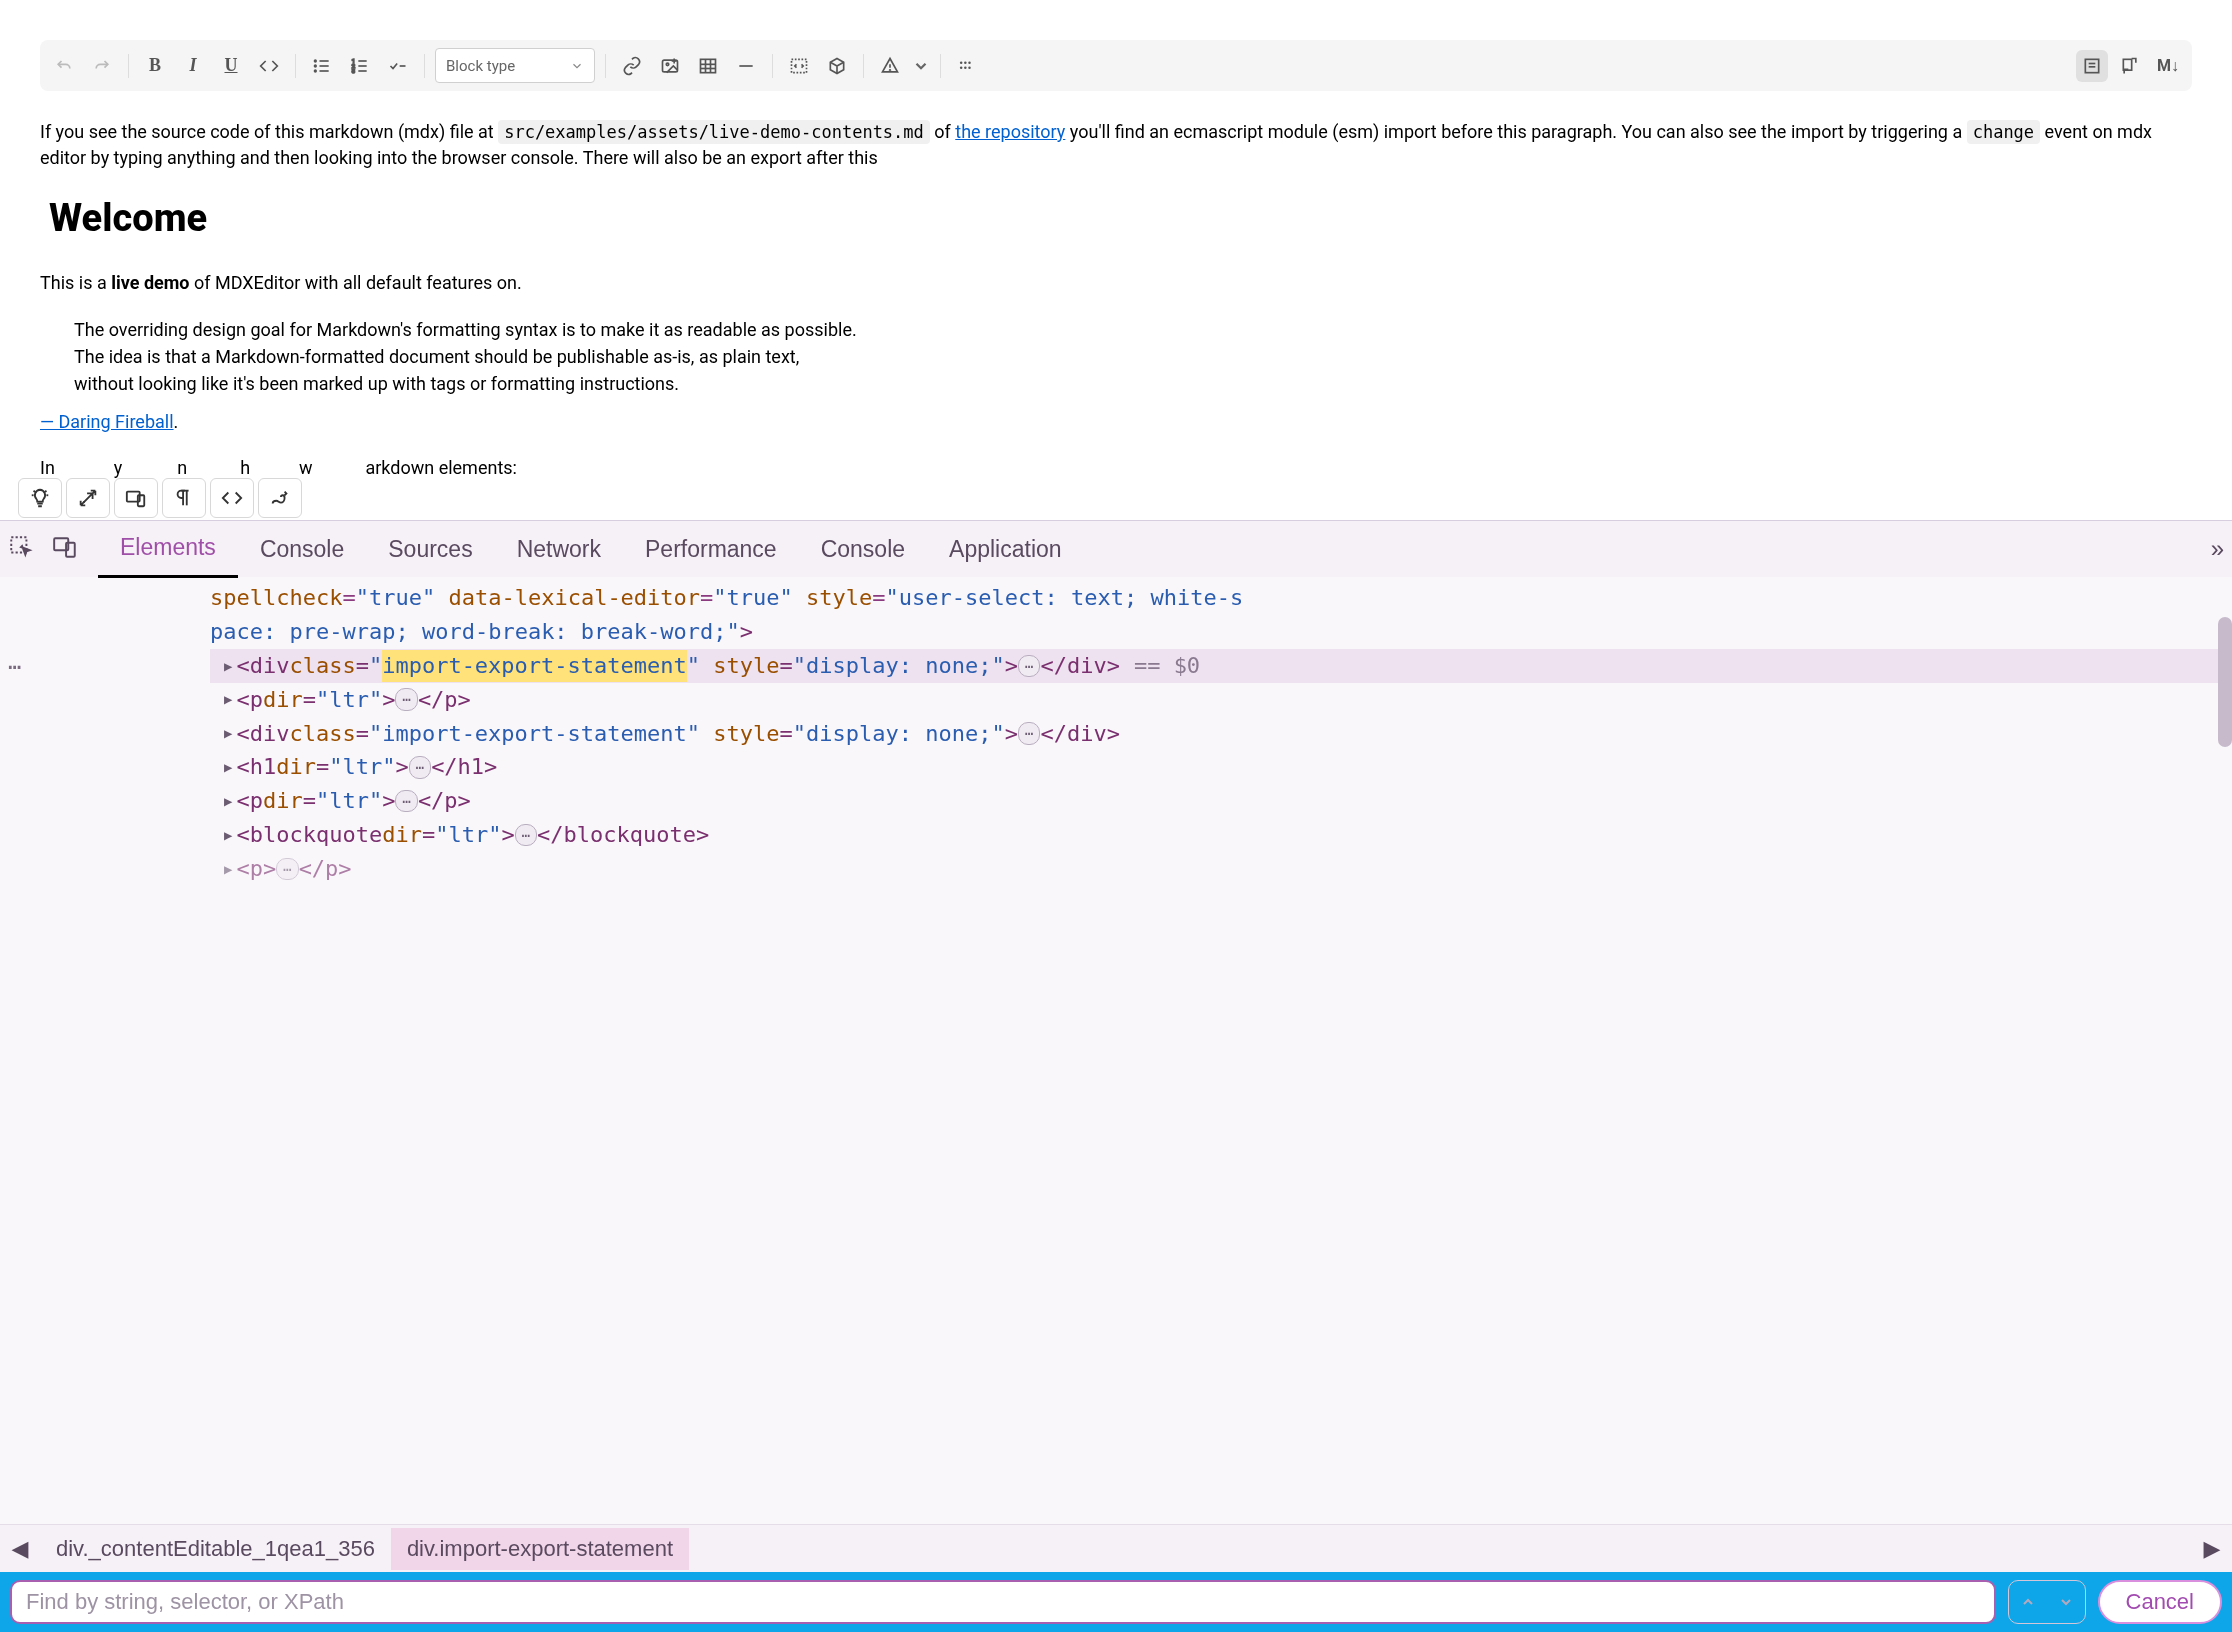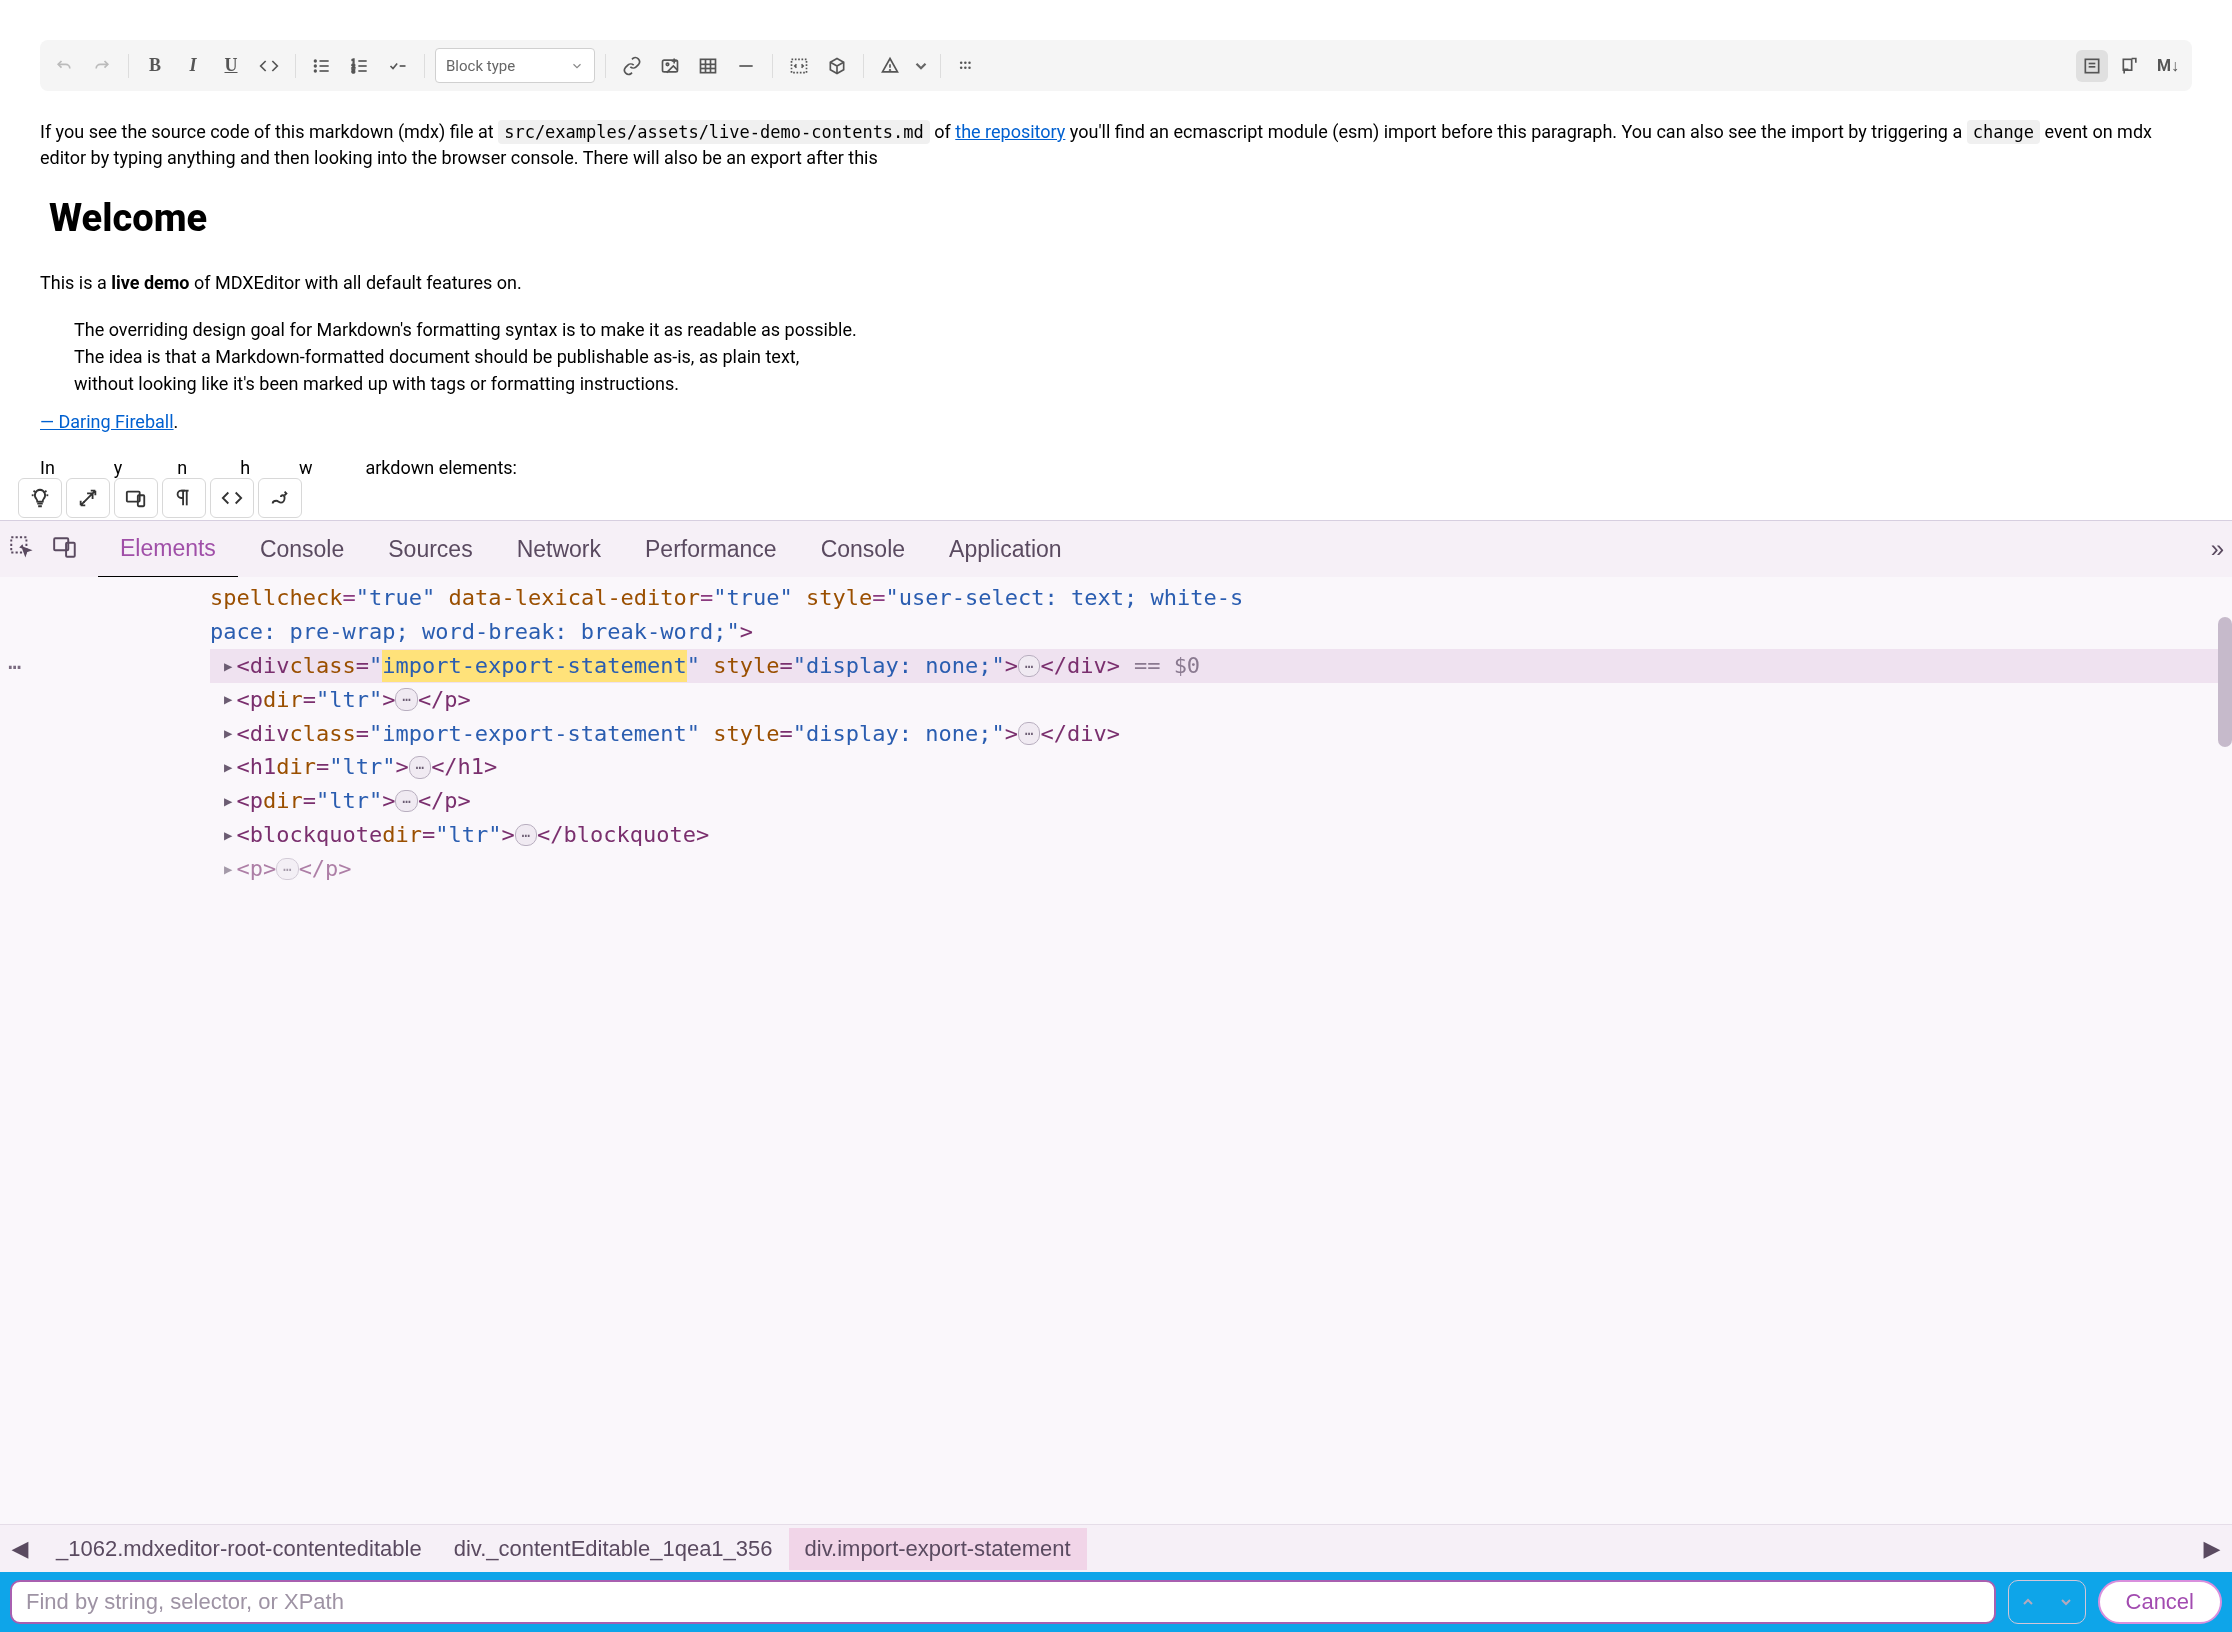--- a/index.html
+++ b/index.html
@@ -88,21 +88,21 @@
   display:flex; align-items:center; height:56px;
   gap:0; padding:0 8px;
   background:#f6f0f7;
 }
 .dt-lefticons { display:flex; gap:18px; margin-right:20px; color:#5a4a60;}
 .dt-tab {
   padding: 14px 22px; font-size:23px; color:#5a4a60;
 }
 .dt-tab.active {
   color:#a04fa8;
-  border-bottom:1px solid #000000;
+  border-bottom:3px solid #000000;
   font-weight:500;
 }
 .dt-more { margin-left:auto; color:#5a4a60; font-size:24px; }
 
 .dt-body {
   flex:1; overflow:hidden; position:relative;
   font-family: ui-monospace,Menlo,monospace;
   font-size:22px; line-height:1.45;
   padding: 4px 0 0 210px;
   color:#7a2f6e;
@@ -459,21 +459,20 @@
         <span class="ell">⋯</span>
         <span class="tag">&lt;/p&gt;</span>
     </div>
     <div class="dt-scroll">
         <div class="thumb"></div>
       </div>
   </div>
 
   <div class="dt-crumb">
     <span class="cbtn">◀</span>
-    <span class="seg">_1062.mdxeditor-root-contenteditable</span>
     <span class="seg">div._contentEditable_1qea1_356</span>
     <span class="seg sel">div.import-export-statement</span>
     <span class="cbtn" style="margin-left:auto">▶</span>
   </div>
 
   <div class="dt-search">
     <input type="text" placeholder="Find by string, selector, or XPath" style="">
     <div class="nav">
       <span>
           <svg width="16" height="16" viewBox="0 0 24 24" fill="none" stroke="currentColor" stroke-width="3">

